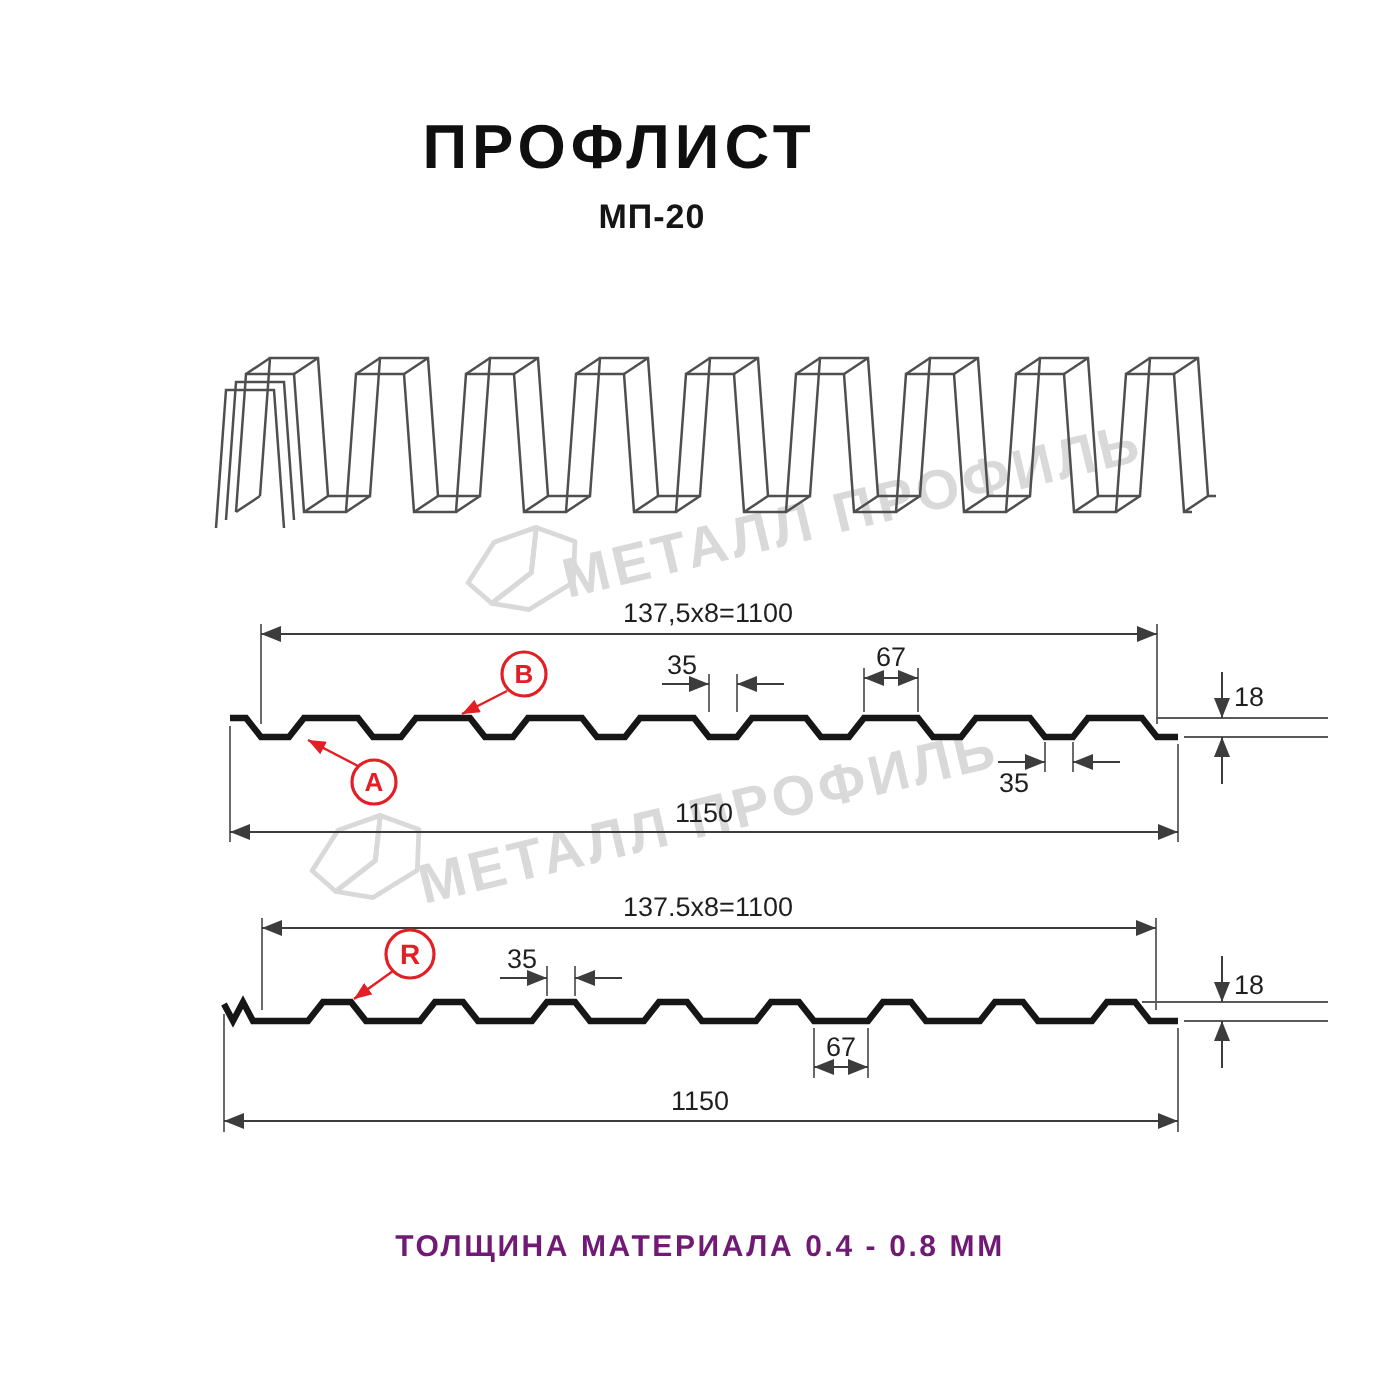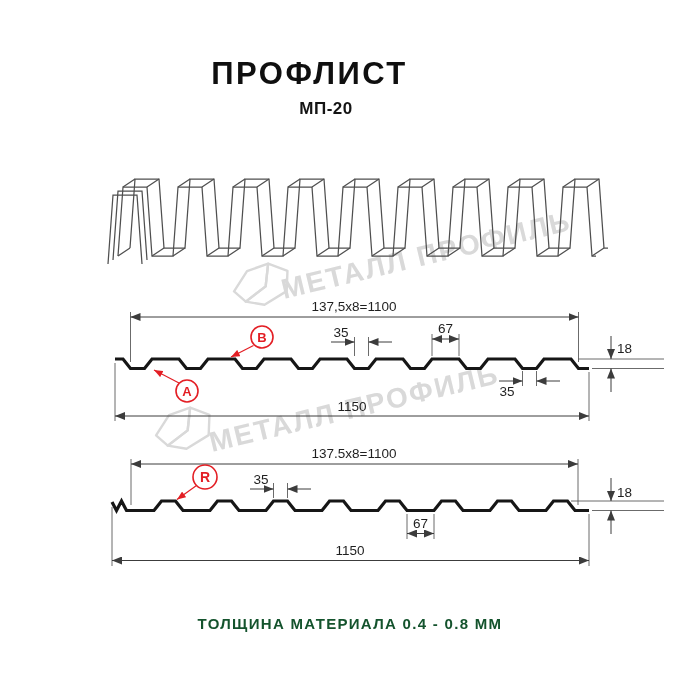--- a/index.html
+++ b/index.html
@@ -3,21 +3,21 @@
 <meta charset="utf-8">
 <style>
   html,body{margin:0;padding:0;background:#ffffff;}
   body{width:700px;height:700px;position:relative;overflow:hidden;
        font-family:"Liberation Sans",sans-serif;}
   .title{position:absolute;top:56px;left:0;width:619px;text-align:center;
          font-size:31px;font-weight:bold;letter-spacing:2.5px;color:#0f0f0f;}
   .subtitle{position:absolute;top:99px;left:0;width:652px;text-align:center;
          font-size:17px;font-weight:bold;letter-spacing:.5px;color:#151515;}
   .footer{position:absolute;top:615px;left:0;width:700px;text-align:center;
-         font-size:15px;font-weight:bold;letter-spacing:1.3px;color:#14532d;}
+         font-size:15px;font-weight:bold;letter-spacing:1.3px;color:#701a75;}
   svg.scene{position:absolute;left:0;top:0;}
   .wm-text{font-size:28px;font-weight:bold;letter-spacing:2px;fill:var(--wm,#d9d9d9);}
   .wm-logo{stroke:var(--wm,#d9d9d9);stroke-width:2.4;fill:none;stroke-linejoin:round;}
   .p3d{stroke:#4f4f4f;stroke-width:1.25;fill:none;stroke-linejoin:miter;}
   .prof{stroke:var(--line,#161616);stroke-width:3.2;fill:none;stroke-linejoin:miter;}
   .ext{stroke:#5a5a5a;stroke-width:.9;fill:none;}
   .dim{stroke:#3c3c3c;stroke-width:1;fill:none;}
   .dimtx{font-size:13.5px;fill:#1f1f1f;}
   .red{stroke:var(--red,#e31e24);fill:none;stroke-width:1.6;}
   .redln{stroke:var(--red,#e31e24);fill:none;stroke-width:1.2;}

